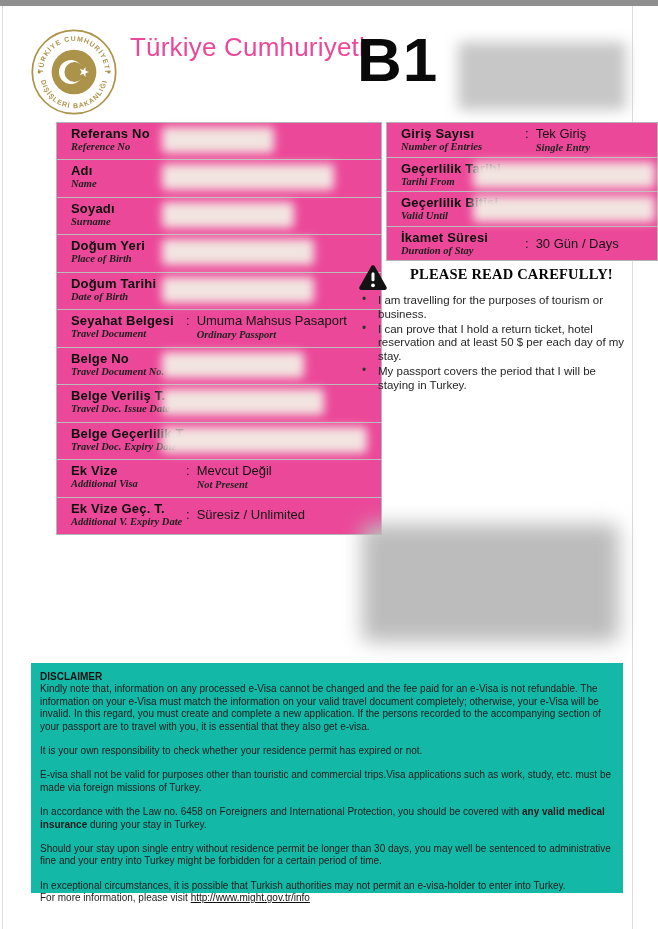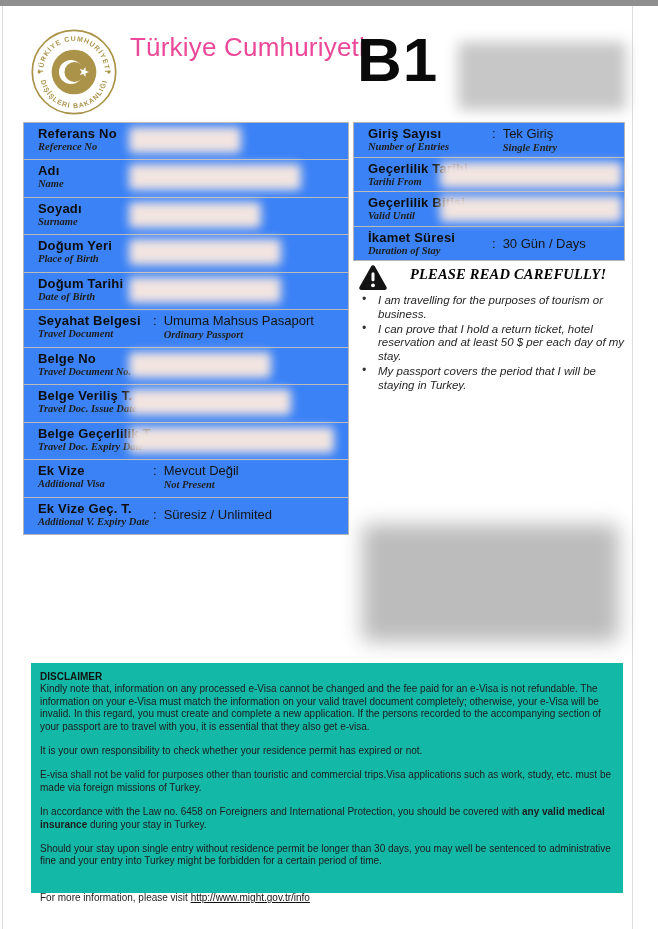--- a/index.html
+++ b/index.html
@@ -16,40 +16,40 @@
   .emblem{position:absolute;left:31px;top:29px;}
   .brand{position:absolute;left:130px;top:34px;}
   .brand-line{font-size:26px;font-weight:normal;line-height:26px;color:#ec4899;letter-spacing:.2px;}
   .brand-sub{margin-top:5px;font-size:12.5px;color:#8a8a8a;}
   .visa-type{position:absolute;left:357px;top:28px;font-size:62px;line-height:64px;font-weight:bold;color:#0a0a0a;letter-spacing:1px;}
   .blur-box{position:absolute;filter:blur(7px);border-radius:3px;}
   .hdr-redact{left:458px;top:42px;width:168px;height:68px;background:#c7c7c7;}
   .big-redact{left:362px;top:524px;width:257px;height:118px;background:#bcbcbc;filter:blur(10px);border-radius:8px;}
 
   
-  .fields{position:absolute;display:flex;flex-direction:column;border:1px solid #b5b5b5;background:#3b82f6;}
+  .fields{position:absolute;display:flex;flex-direction:column;border:1px solid #b5b5b5;background:#ec4899;margin-left:33px;}
   #left-fields{left:23px;top:122px;width:324px;height:411px;}
   #right-fields{left:353px;top:122px;width:270px;height:137px;}
   .field-row{position:relative;flex:1;border-top:1px solid #bcbcbc;}
   .field-row:first-child{border-top:none;}
   .f-labels{position:absolute;left:14px;top:3px;}
   .f-tr{font-size:13px;font-weight:bold;color:#0d0d0d;line-height:15px;letter-spacing:.2px;}
   .f-en{font-family:"Liberation Serif",serif;font-style:italic;font-weight:bold;font-size:10.5px;color:#1d1d1d;line-height:12px;}
   .f-val{position:absolute;top:3px;display:flex;}
   #left-fields .f-val{left:129px;}
   #right-fields .f-val{left:138px;}
   .f-colon{font-size:13px;line-height:15px;margin-right:7px;color:#111;}
   .v-tr{font-size:13px;line-height:15px;color:#141414;}
   .v-en{font-family:"Liberation Serif",serif;font-style:italic;font-weight:bold;font-size:10.5px;line-height:13px;color:#222;}
   .f-val.single{top:9px;}
   .f-val.single .v-tr{font-size:13px;}
   .redact{position:absolute;top:4px;height:26px;background:#f2e4e0;filter:blur(5px);border-radius:4px;}
 
   
-  .warning{position:absolute;left:355px;top:262px;width:270px;font-style:italic;}
+  .warning{position:absolute;left:355px;top:262px;width:270px;}
   .warn-head{position:relative;height:28px;}
   .warn-icon{position:absolute;left:3px;top:2px;}
   .warn-title{position:absolute;left:55px;top:4px;font-family:"Liberation Serif",serif;font-weight:bold;font-size:14.5px;color:#050505;letter-spacing:.2px;}
   .warn-list{margin:4px 0 0 0;padding:0;list-style:none;}
   .warn-list li{position:relative;padding-left:23px;font-size:11.5px;line-height:13.8px;color:#262626;margin-bottom:1px;}
   .warn-list li .dot{position:absolute;left:7px;top:-1px;font-size:12px;color:#333;}
 
   
   .disclaimer{position:absolute;left:31px;top:663px;width:592px;height:230px;background:#14b8a6;box-sizing:border-box;padding:8px 9px;}
   .disc-head{font-size:10px;font-weight:bold;color:#111;line-height:12.4px;}
@@ -252,15 +252,15 @@
 <div class="blur-box big-redact"></div>
 
 <div class="disclaimer">
   <div class="disc-head">DISCLAIMER</div>
   <div id="disc-body">
       <p><span>Kindly note that, information on any processed e-Visa cannot be changed and the fee paid for an e-Visa is not refundable. The information on your e-Visa must match the information on your valid travel document completely; otherwise, your e-Visa will be invalid. In this regard, you must create and complete a new application. If the persons recorded to the accompanying section of your passport are to travel with you, it is essential that they also get e-visa.</span></p>
       <p><span>It is your own responsibility to check whether your residence permit has expired or not.</span></p>
       <p><span>E-visa shall not be valid for purposes other than touristic and commercial trips.Visa applications such as work, study, etc. must be made via foreign missions of Turkey.</span></p>
       <p><span>In accordance with the Law no. 6458 on Foreigners and International Protection, you should be covered with </span><b>any valid medical insurance</b><span> during your stay in Turkey.</span></p>
       <p><span>Should your stay upon single entry without residence permit be longer than 30 days, you may well be sentenced to administrative fine and your entry into Turkey might be forbidden for a certain period of time.</span></p>
-      <p><br><span>For more information, please visit </span><a class="disc-link">http://www.might.gov.tr/info</a></p>
+      <p><span>In exceptional circumstances, it is possible that Turkish authorities may not permit an e-visa-holder to enter into Turkey.</span><br><span>For more information, please visit </span><a class="disc-link">http://www.might.gov.tr/info</a></p>
     </div>
 </div>
 
 </body></html>

